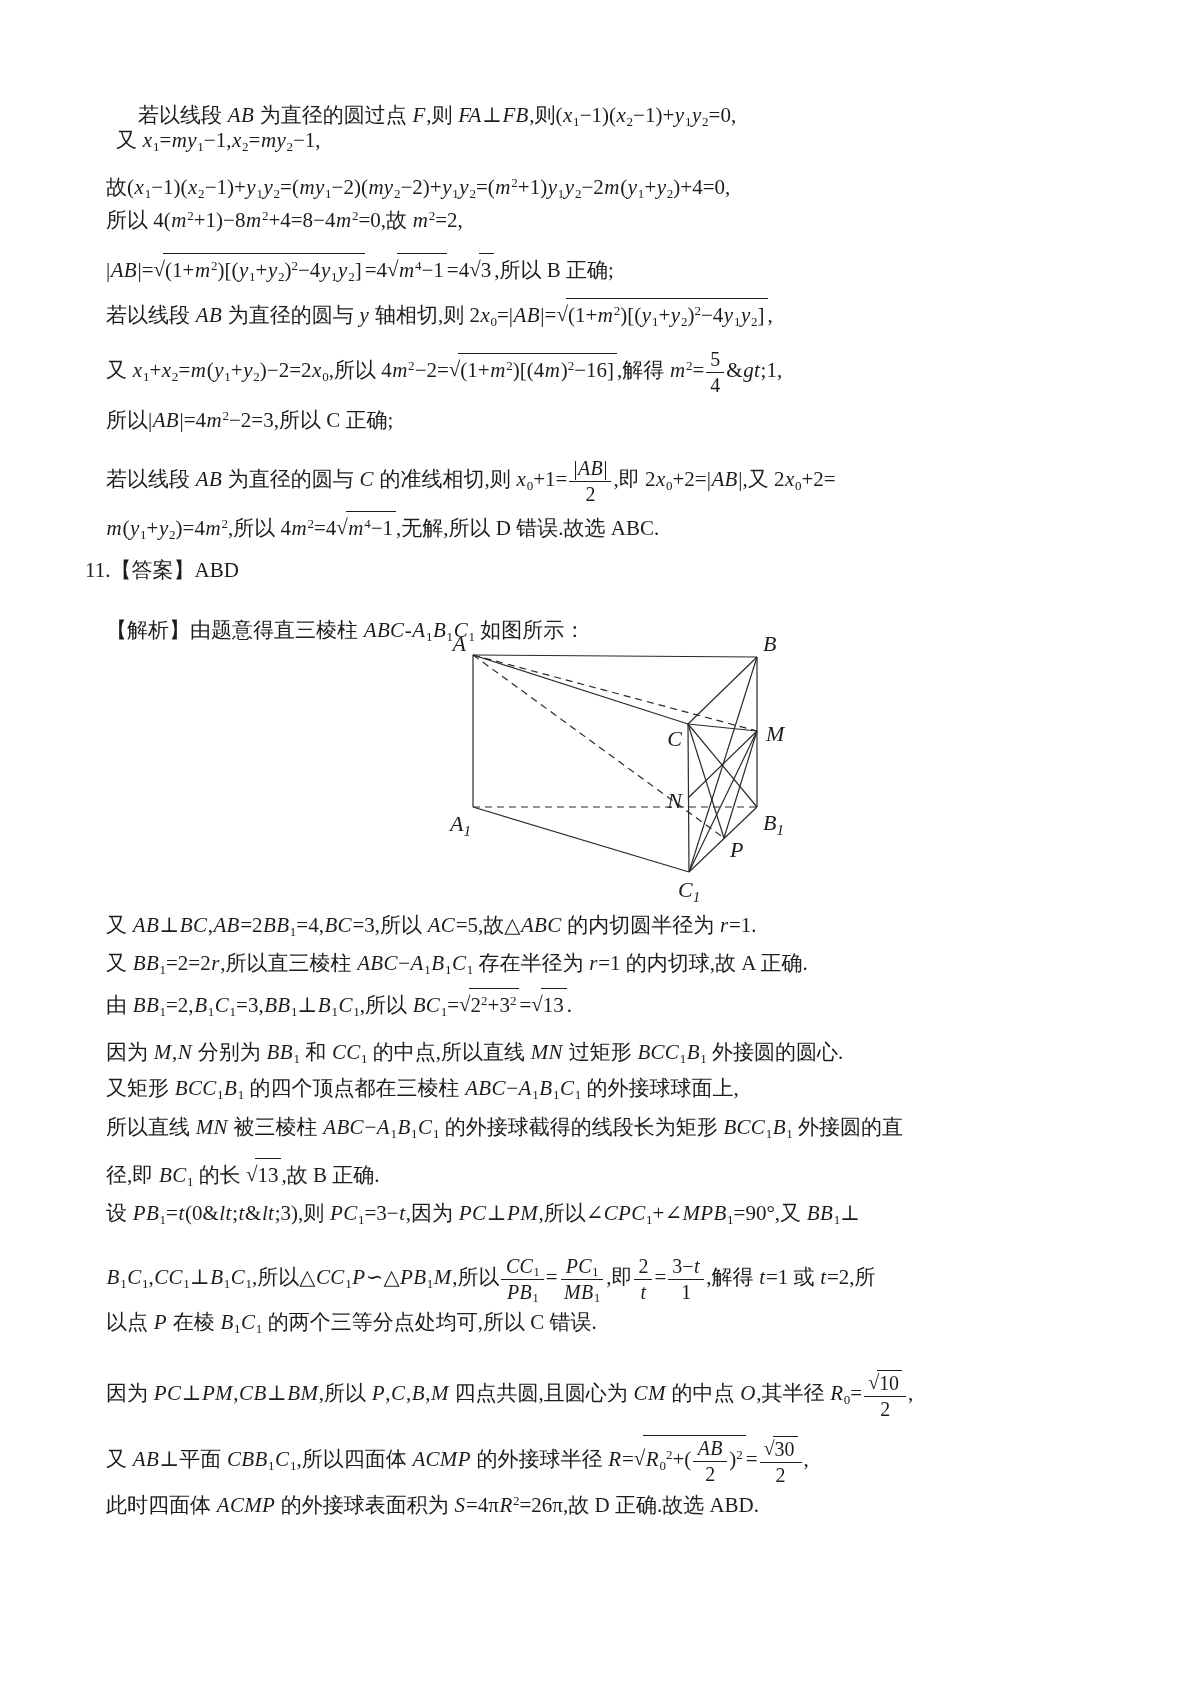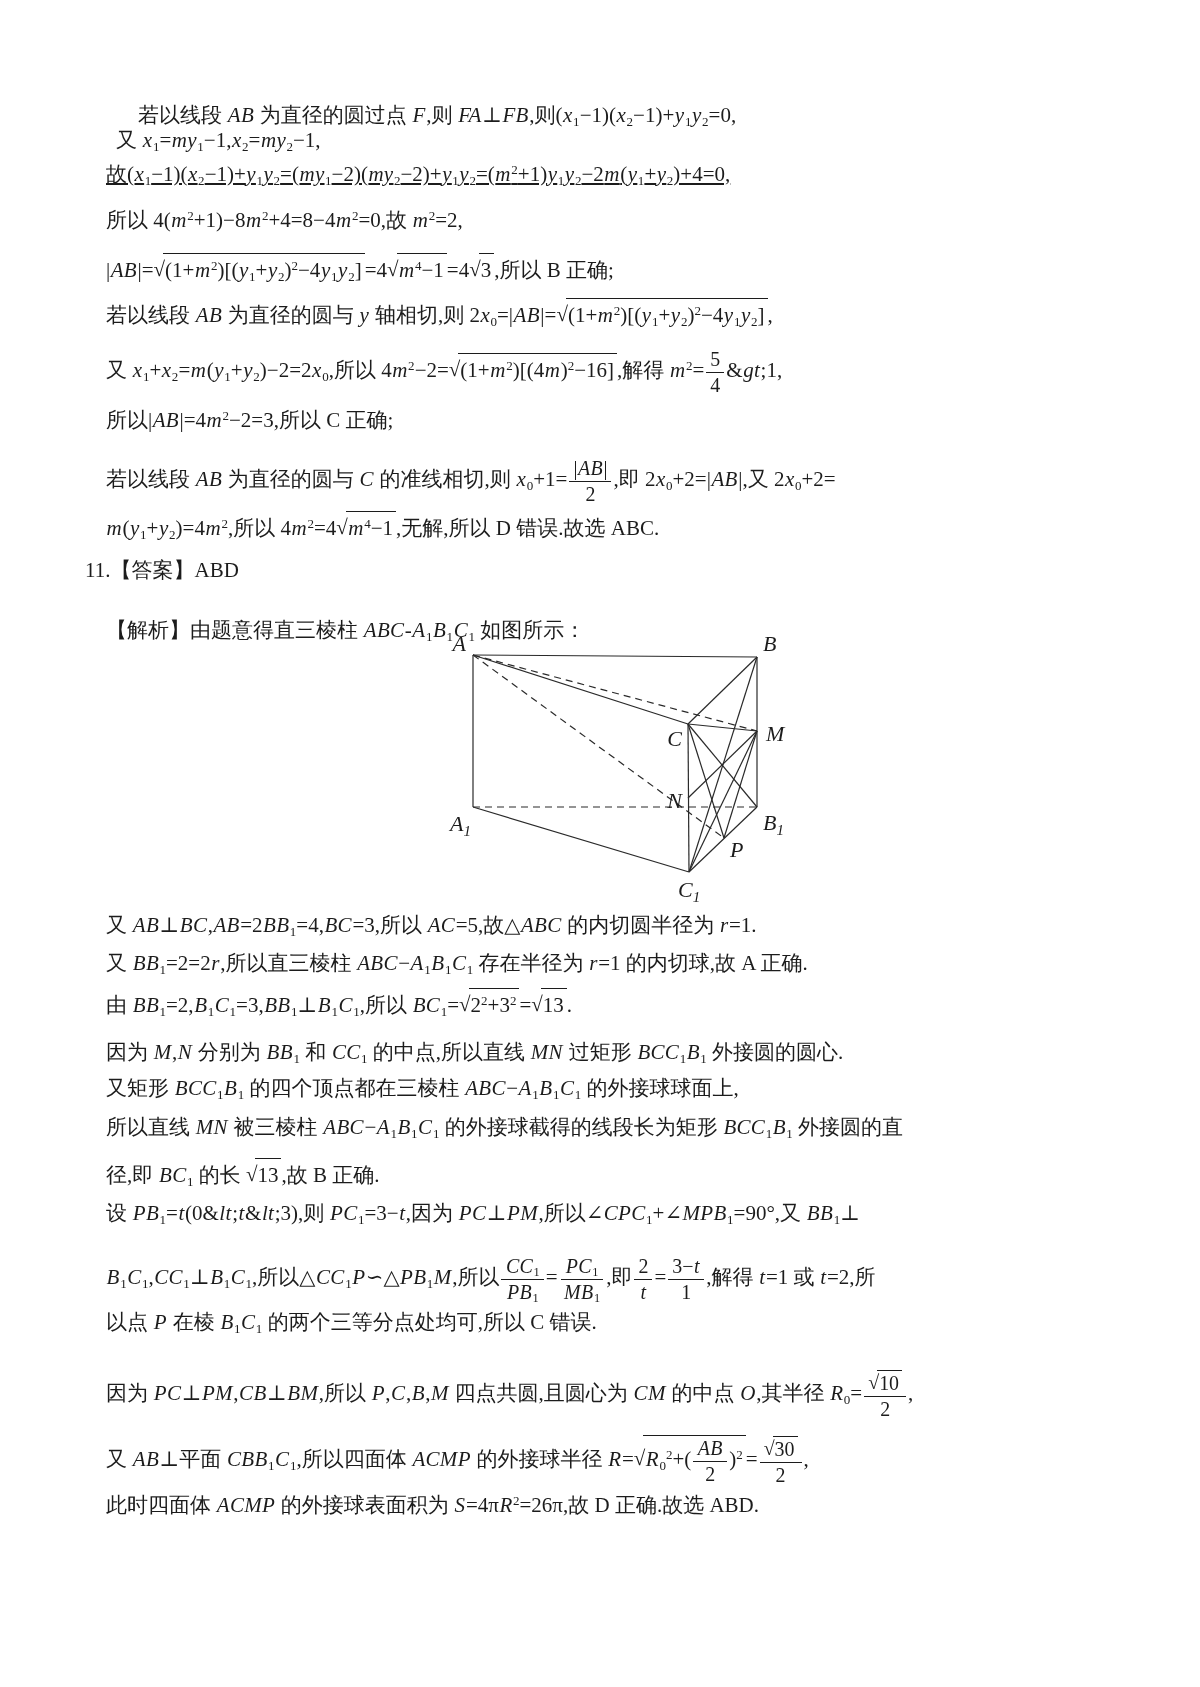--- a/index.html
+++ b/index.html
@@ -51,21 +51,21 @@
   }
   svg .sub{font-size:15px;}
 </style>
 </head>
 <body>
 
 <div class="page">
   <div id="lines-host">
       <div class="line" style="left: 106px; top: 100px; margin-left: 32px;">若以线段 <i>AB</i> 为直径的圆过点 <i>F</i>,则 <i>FA</i>⊥<i>FB</i>,则(<i>x</i><sub>1</sub>−1)(<i>x</i><sub>2</sub>−1)+<i>y</i><sub>1</sub><i>y</i><sub>2</sub>=0,</div>
       <div class="line" style="left: 116px; top: 125px;">又 <i>x</i><sub>1</sub>=<i>my</i><sub>1</sub>−1,<i>x</i><sub>2</sub>=<i>my</i><sub>2</sub>−1,</div>
-      <div class="line" style="left: 106px; top: 159px; text-decoration: underline;">故(<i>x</i><sub>1</sub>−1)(<i>x</i><sub>2</sub>−1)+<i>y</i><sub>1</sub><i>y</i><sub>2</sub>=(<i>my</i><sub>1</sub>−2)(<i>my</i><sub>2</sub>−2)+<i>y</i><sub>1</sub><i>y</i><sub>2</sub>=(<i>m</i><sup>2</sup>+1)<i>y</i><sub>1</sub><i>y</i><sub>2</sub>−2<i>m</i>(<i>y</i><sub>1</sub>+<i>y</i><sub>2</sub>)+4=0,</div>
+      <div class="line" style="left: 106px; top: 172px;">故(<i>x</i><sub>1</sub>−1)(<i>x</i><sub>2</sub>−1)+<i>y</i><sub>1</sub><i>y</i><sub>2</sub>=(<i>my</i><sub>1</sub>−2)(<i>my</i><sub>2</sub>−2)+<i>y</i><sub>1</sub><i>y</i><sub>2</sub>=(<i>m</i><sup>2</sup>+1)<i>y</i><sub>1</sub><i>y</i><sub>2</sub>−2<i>m</i>(<i>y</i><sub>1</sub>+<i>y</i><sub>2</sub>)+4=0,</div>
       <div class="line" style="left: 106px; top: 205px;">所以 4(<i>m</i><sup>2</sup>+1)−8<i>m</i><sup>2</sup>+4=8−4<i>m</i><sup>2</sup>=0,故 <i>m</i><sup>2</sup>=2,</div>
       <div class="line" style="left: 106px; top: 253px;">|<i>AB</i>|=<span class="sq"><span class="sqsym">√</span><span class="sqin">(1+<i>m</i><sup>2</sup>)[(<i>y</i><sub>1</sub>+<i>y</i><sub>2</sub>)<sup>2</sup>−4<i>y</i><sub>1</sub><i>y</i><sub>2</sub>]</span></span>=4<span class="sq"><span class="sqsym">√</span><span class="sqin"><i>m</i><sup>4</sup>−1</span></span>=4<span class="sq"><span class="sqsym">√</span><span class="sqin">3</span></span>,所以 <span class="rm">B</span> 正确;</div>
       <div class="line" style="left: 106px; top: 298px;">若以线段 <i>AB</i> 为直径的圆与 <i>y</i> 轴相切,则 2<i>x</i><sub>0</sub>=|<i>AB</i>|=<span class="sq"><span class="sqsym">√</span><span class="sqin">(1+<i>m</i><sup>2</sup>)[(<i>y</i><sub>1</sub>+<i>y</i><sub>2</sub>)<sup>2</sup>−4<i>y</i><sub>1</sub><i>y</i><sub>2</sub>]</span></span>,</div>
       <div class="line" style="left: 106px; top: 348px;">又 <i>x</i><sub>1</sub>+<i>x</i><sub>2</sub>=<i>m</i>(<i>y</i><sub>1</sub>+<i>y</i><sub>2</sub>)−2=2<i>x</i><sub>0</sub>,所以 4<i>m</i><sup>2</sup>−2=<span class="sq"><span class="sqsym">√</span><span class="sqin">(1+<i>m</i><sup>2</sup>)[(4<i>m</i>)<sup>2</sup>−16]</span></span>,解得 <i>m</i><sup>2</sup>=<span class="fr">
           <span class="num">5</span>
           <span class="den">4</span>
         </span>&amp;<i>gt</i>;1,</div>
       <div class="line" style="left: 106px; top: 405px;">所以|<i>AB</i>|=4<i>m</i><sup>2</sup>−2=3,所以 <span class="rm">C</span> 正确;</div>
       <div class="line" style="left: 106px; top: 457px;">若以线段 <i>AB</i> 为直径的圆与 <i>C</i> 的准线相切,则 <i>x</i><sub>0</sub>+1=<span class="fr">
           <span class="num">|<i>AB</i>|</span>

